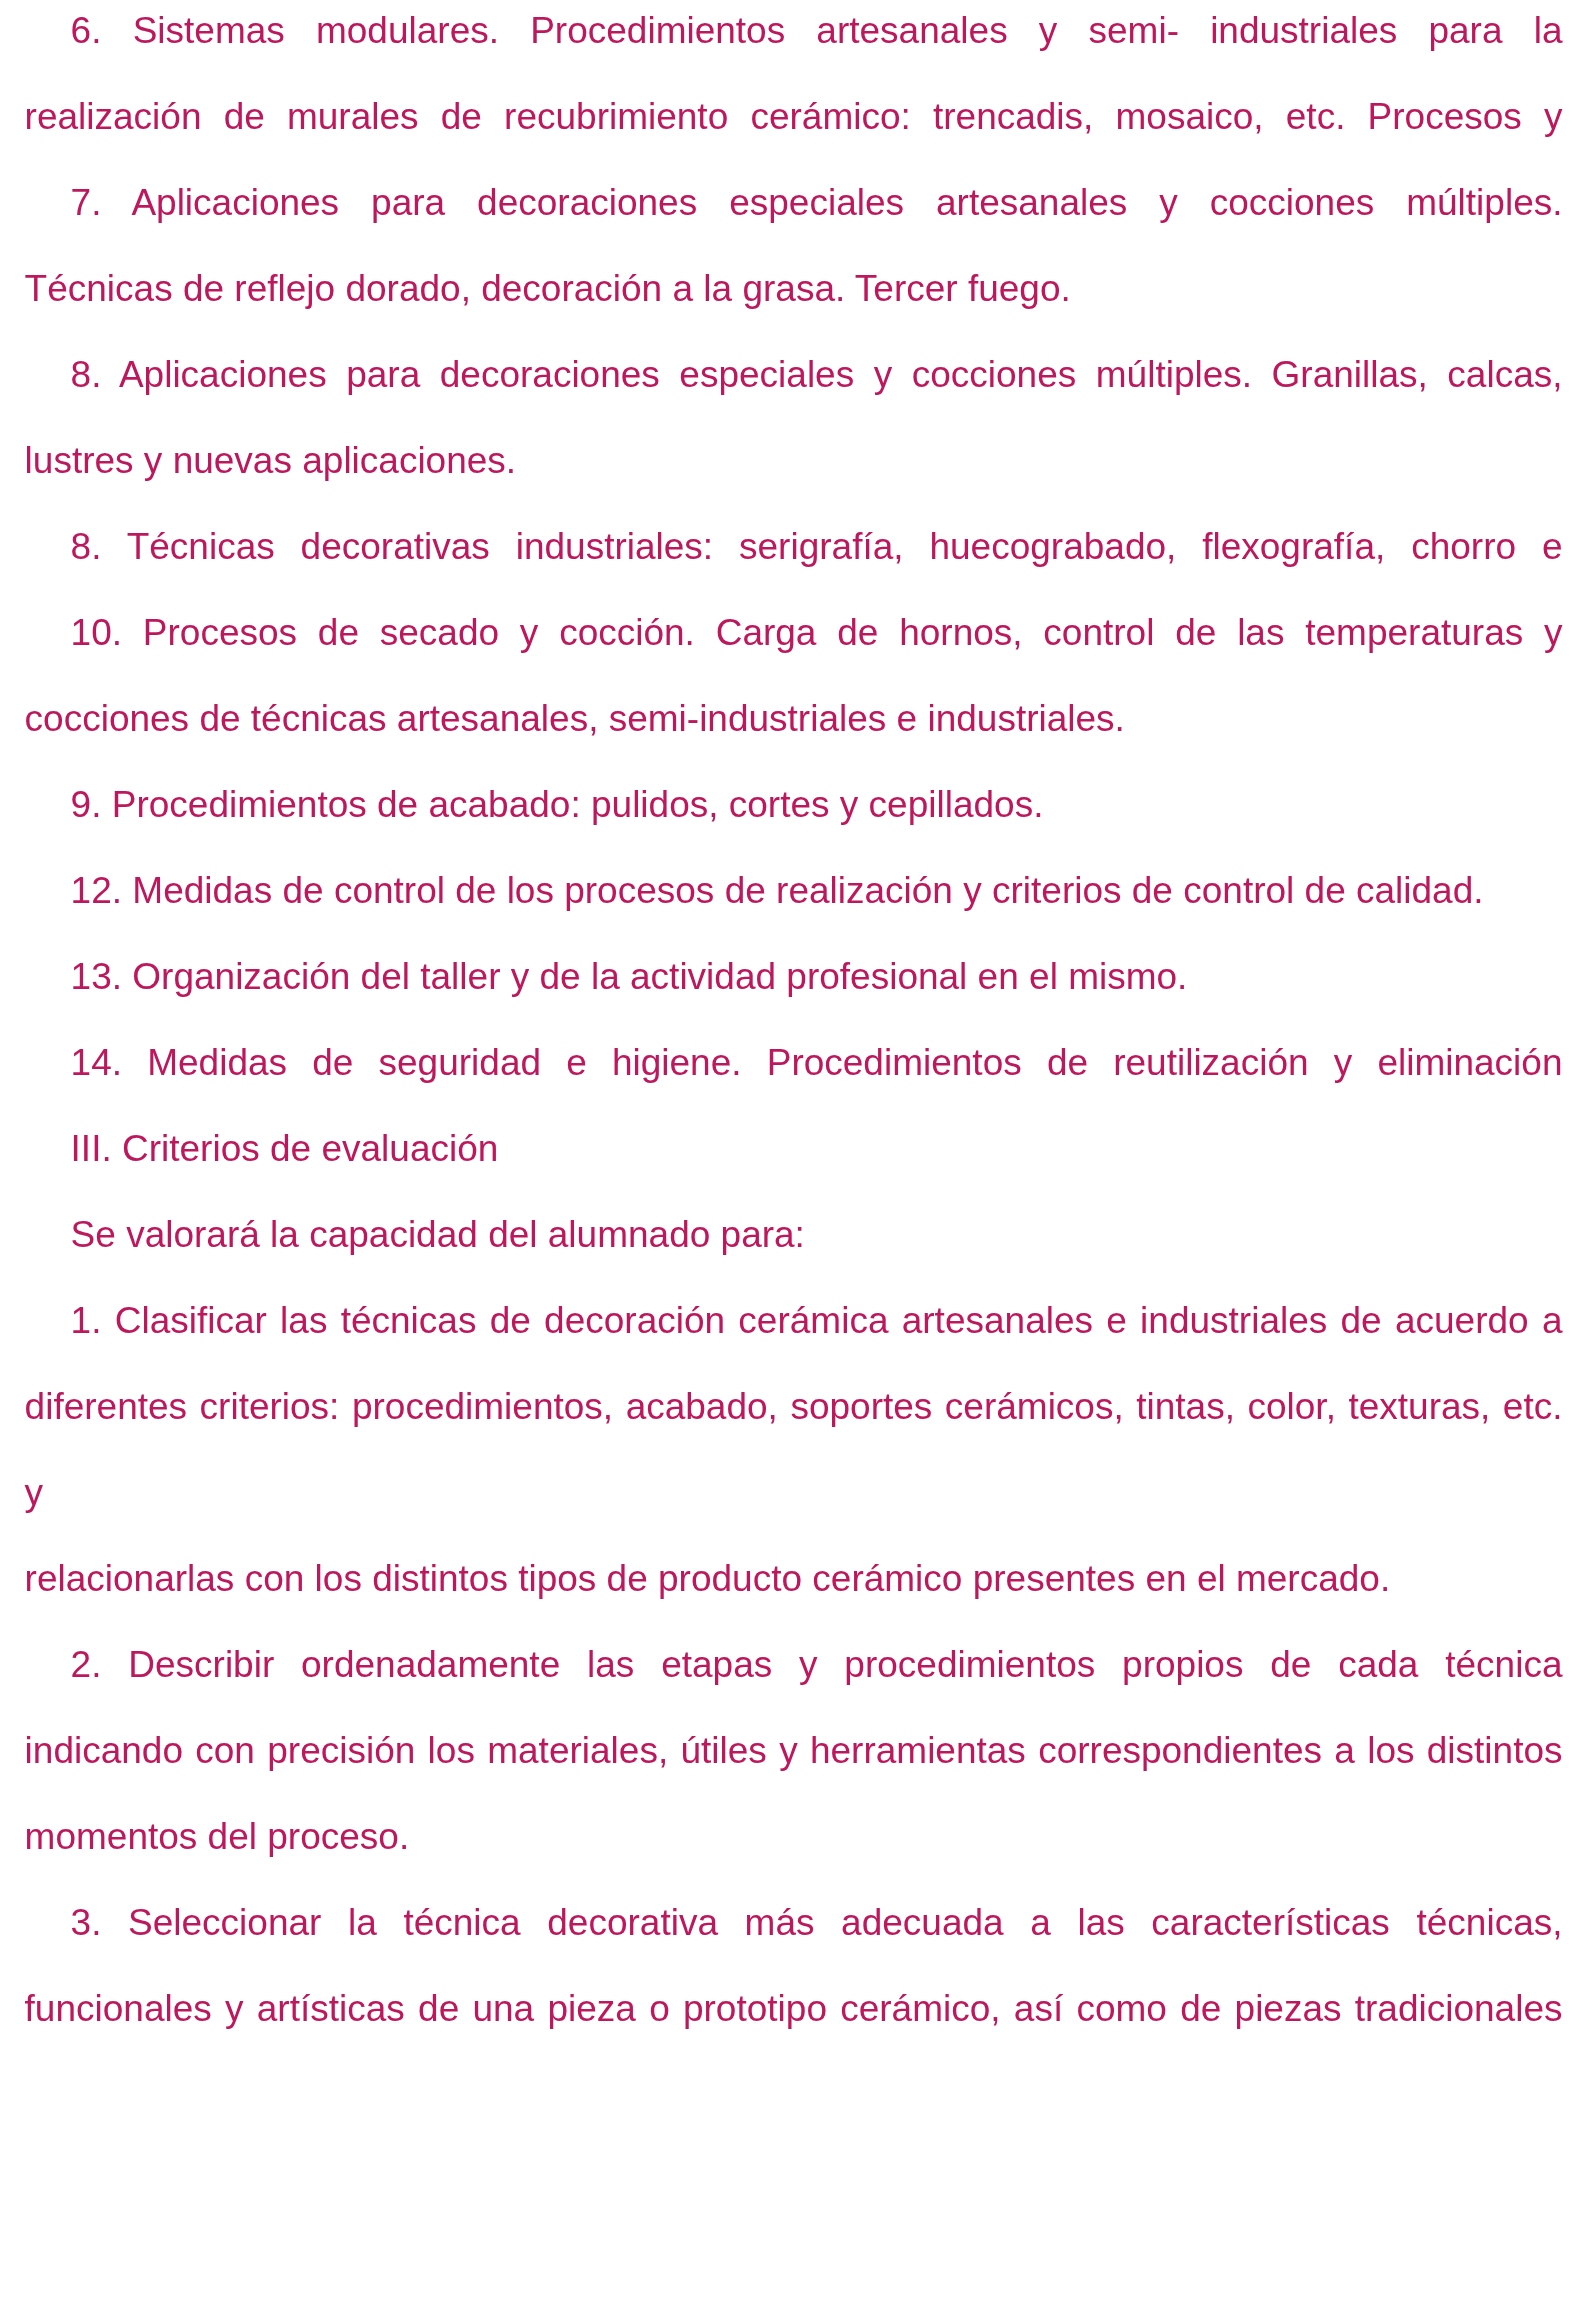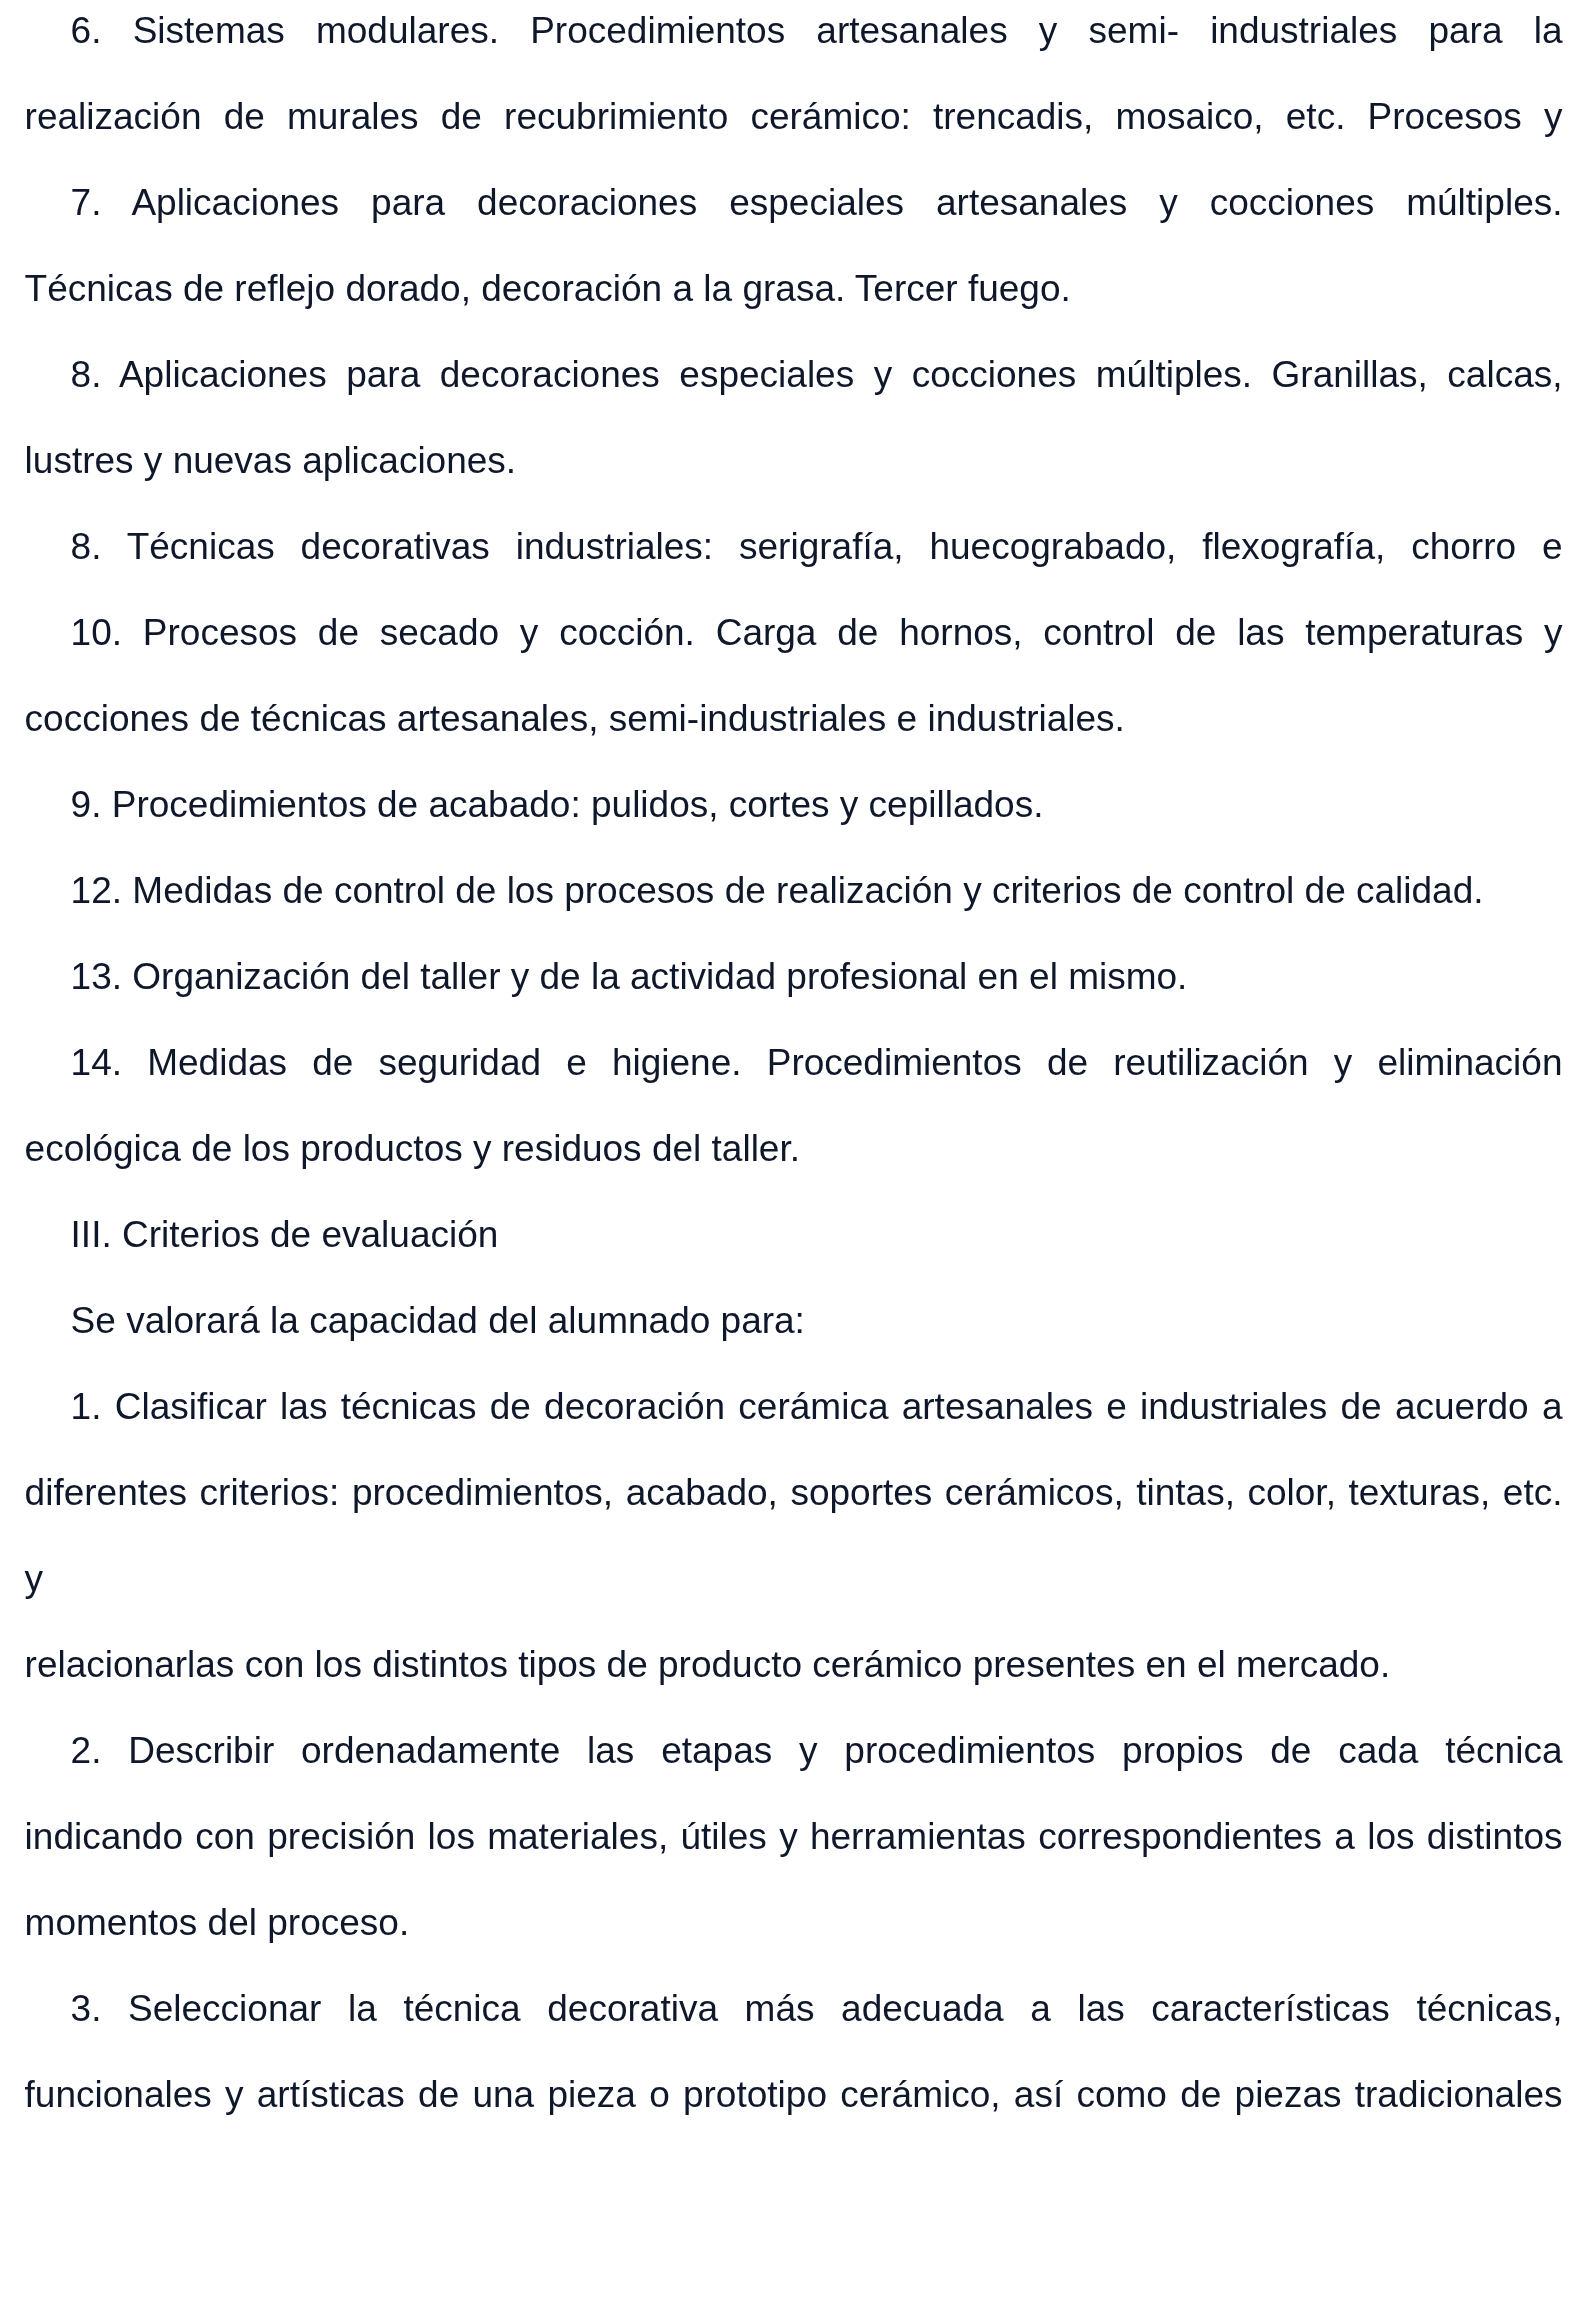--- a/index.html
+++ b/index.html
@@ -11,21 +11,21 @@
     position: relative;
     width: 1590px;
     height: 2307px;
     background: #ffffff;
     box-sizing: border-box;
     padding: 0 27.5px 0 24.6px;
     overflow: hidden;
     font-family: "Liberation Sans", "DejaVu Sans", sans-serif;
     font-size: 37px;
     line-height: 86px;
-    color: #0f172a;
+    color: #be185d;
     -webkit-font-smoothing: antialiased;
   }
   .content {
     margin-top: -12px;
   }
   p.para {
     margin: 0;
     padding: 0;
   }
   .line {
@@ -84,21 +84,20 @@
     <p class="para">
       <span class="line ind ll">12. Medidas de control de los procesos de realización y criterios de control de calidad.</span>
     </p>
 
     <p class="para">
       <span class="line ind ll">13. Organización del taller y de la actividad profesional en el mismo.</span>
     </p>
 
     <p class="para">
       <span class="line ind jl">14. Medidas de seguridad e higiene. Procedimientos de reutilización y eliminación</span>
-      <span class="line ll">ecológica de los productos y residuos del taller.</span>
     </p>
 
     <p class="para">
       <span class="line ind ll">III. Criterios de evaluación</span>
     </p>
 
     <p class="para">
       <span class="line ind ll">Se valorará la capacidad del alumnado para:</span>
     </p>
 

